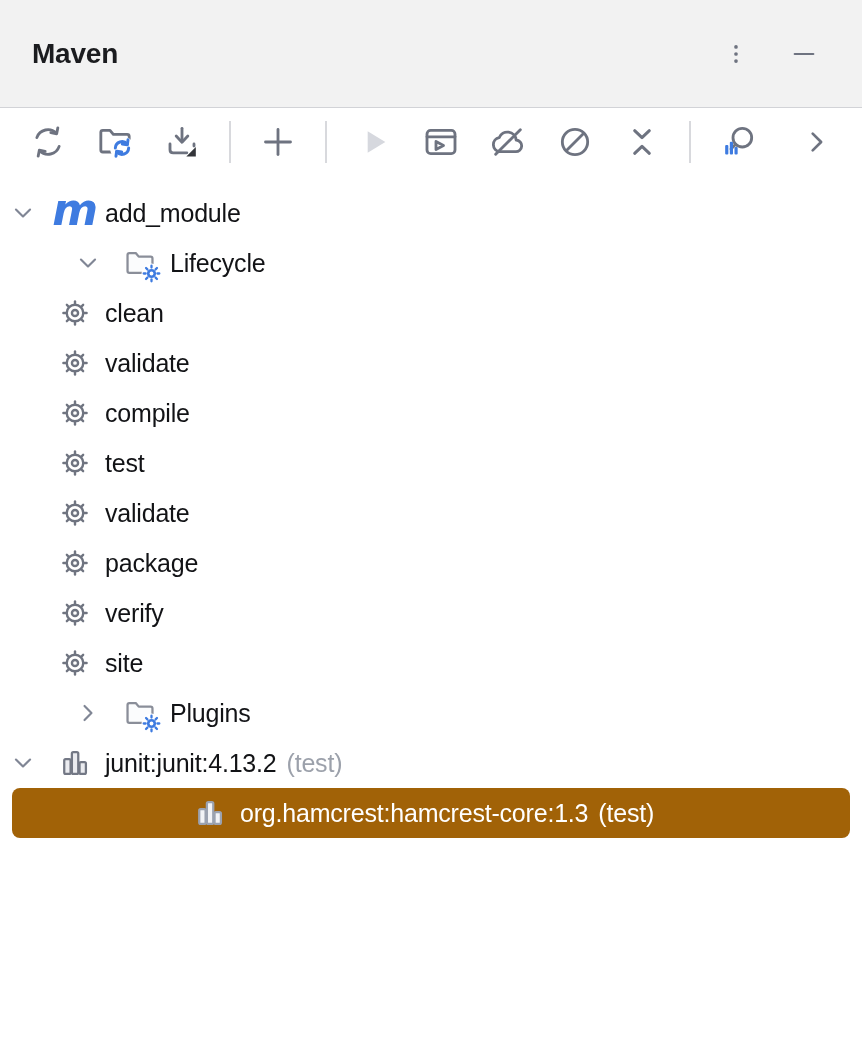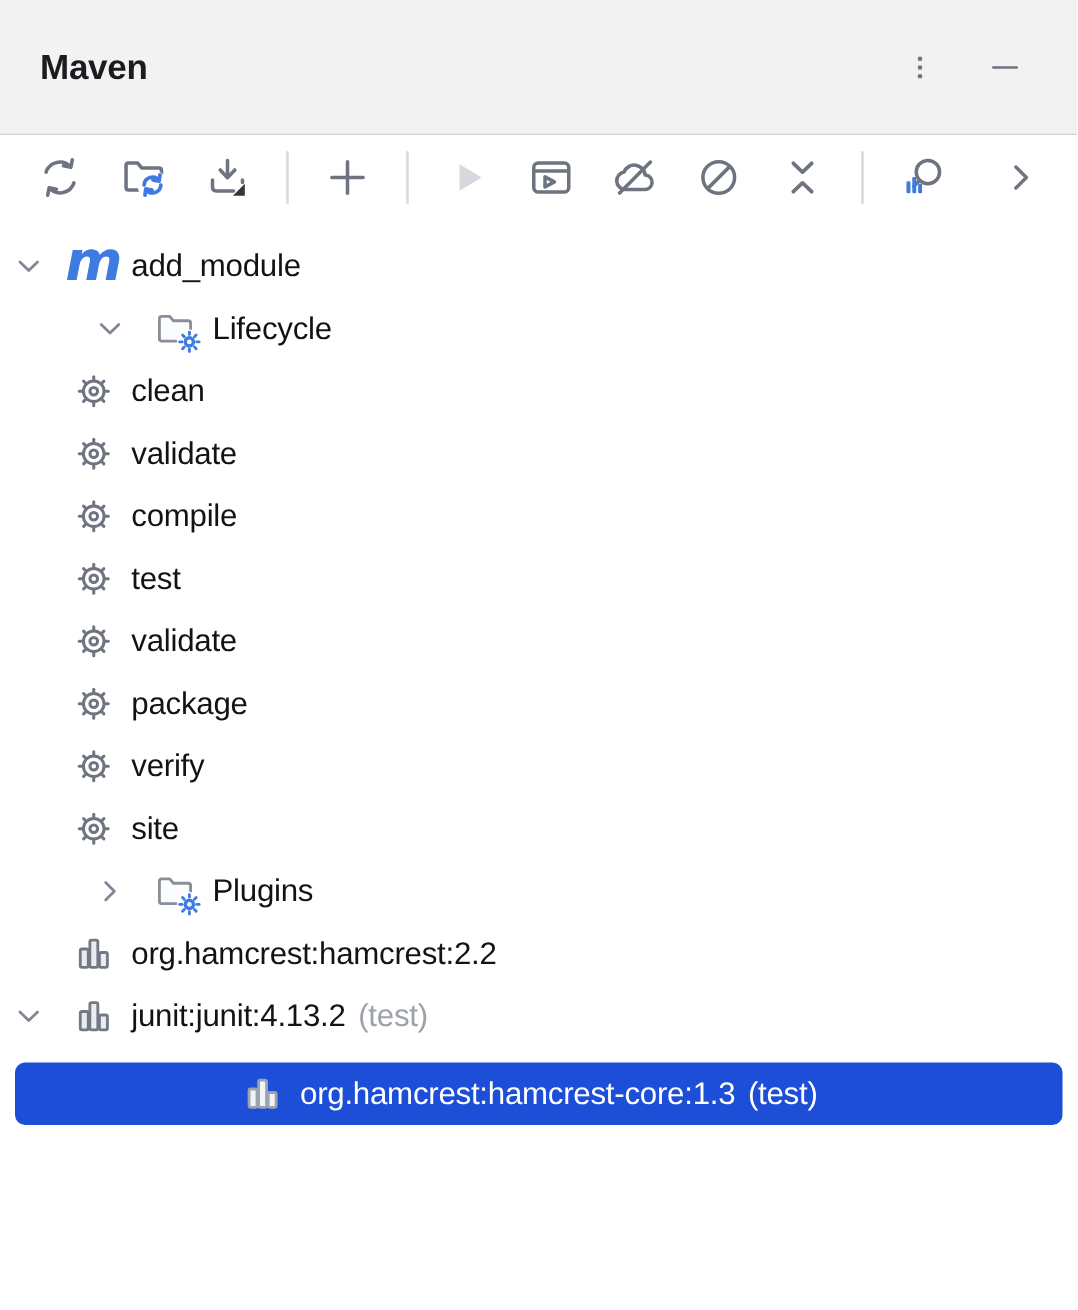--- a/index.html
+++ b/index.html
@@ -49,22 +49,22 @@
   .slot { width: 45px; flex: 0 0 45px; display: flex; align-items: center; justify-content: center; }
   .ticon { width: 34px; height: 34px; flex: 0 0 34px; margin: 0 13px; position: relative; display: flex; align-items: center; justify-content: center; }
   .badge { position: absolute; right: -5px; bottom: -4px; width: 21px; height: 21px; }
   .label { }
   .suffix { margin-left: 10px; color: #9CA1AB; }
   .m-glyph {
     font-style: italic; font-weight: 600; font-size: 44px; line-height: 34px;
     color: #3E7BE0; font-family: "DejaVu Sans", sans-serif; transform: translateY(-3px);
   }
   .row.selected {
-    margin: 12px 12px; padding-left: 123px;
-    background: #1d4ed8; border-radius: 8px;
+    margin: 0 12px; padding-left: 123px;
+    background: #a16207; border-radius: 8px;
     color: #ffffff;
     text-align: right;
   }
   .row.selected .suffix { color: #ffffff; }
   .row.selected .lib-bar { fill: #F2F3F6; stroke: #9BA2B0; }
   .lib-bar { fill: #EBECF0; stroke: #737885; }
 </style>
 </head>
 <body>
 
@@ -410,56 +410,45 @@
               <line x1="13.9" y1="6.1" x2="15.2" y2="4.8"></line>
           </g>
           <circle cx="10" cy="10" r="4.4" fill="#3E7BE0"></circle>
           <circle cx="10" cy="10" r="1.8" fill="#fff"></circle>
         </svg>
       </span>
       <span class="label">Plugins</span>
     </div>
 
 
-    <div class="row lvl2">
-      <span class="slot"></span>
+
+    <div class="row lvl2">
+      <span class="slot">
+        <svg width="26" height="26" viewBox="0 0 24 24" fill="none" stroke="#808695" stroke-width="2" stroke-linecap="round" stroke-linejoin="round">
+            <polyline points="5.5,8.8 12,15.2 18.5,8.8"></polyline>
+          </svg>
+      </span>
       <span class="ticon">
         <svg width="34" height="34" viewBox="0 0 24 24" stroke-width="1.6">
           <rect class="lib-bar" x="4.4" y="9.3" width="4.5" height="10.4" rx="1"></rect>
           <rect class="lib-bar" x="9.8" y="4.3" width="4.5" height="15.4" rx="1"></rect>
           <rect class="lib-bar" x="15.2" y="11.3" width="4.5" height="8.4" rx="1"></rect>
         </svg>
       </span>
-      <span class="label">org.hamcrest:hamcrest:2.2</span>
-    </div>
-
-    <div class="row lvl2">
-      <span class="slot">
-        <svg width="26" height="26" viewBox="0 0 24 24" fill="none" stroke="#808695" stroke-width="2" stroke-linecap="round" stroke-linejoin="round">
-            <polyline points="5.5,8.8 12,15.2 18.5,8.8"></polyline>
-          </svg>
-      </span>
+      <span class="label">junit:junit:4.13.2</span>
+      <span class="suffix">(test)</span>
+    </div>
+
+    <div class="row lvl3 selected">
+      <span class="slot"></span>
       <span class="ticon">
         <svg width="34" height="34" viewBox="0 0 24 24" stroke-width="1.6">
           <rect class="lib-bar" x="4.4" y="9.3" width="4.5" height="10.4" rx="1"></rect>
           <rect class="lib-bar" x="9.8" y="4.3" width="4.5" height="15.4" rx="1"></rect>
           <rect class="lib-bar" x="15.2" y="11.3" width="4.5" height="8.4" rx="1"></rect>
         </svg>
       </span>
-      <span class="label">junit:junit:4.13.2</span>
-      <span class="suffix">(test)</span>
-    </div>
-
-    <div class="row lvl3 selected">
-      <span class="slot"></span>
-      <span class="ticon">
-        <svg width="34" height="34" viewBox="0 0 24 24" stroke-width="1.6">
-          <rect class="lib-bar" x="4.4" y="9.3" width="4.5" height="10.4" rx="1"></rect>
-          <rect class="lib-bar" x="9.8" y="4.3" width="4.5" height="15.4" rx="1"></rect>
-          <rect class="lib-bar" x="15.2" y="11.3" width="4.5" height="8.4" rx="1"></rect>
-        </svg>
-      </span>
       <span class="label">org.hamcrest:hamcrest-core:1.3</span>
       <span class="suffix">(test)</span>
     </div>
 
   </div>
 </div>
 
 </body></html>

